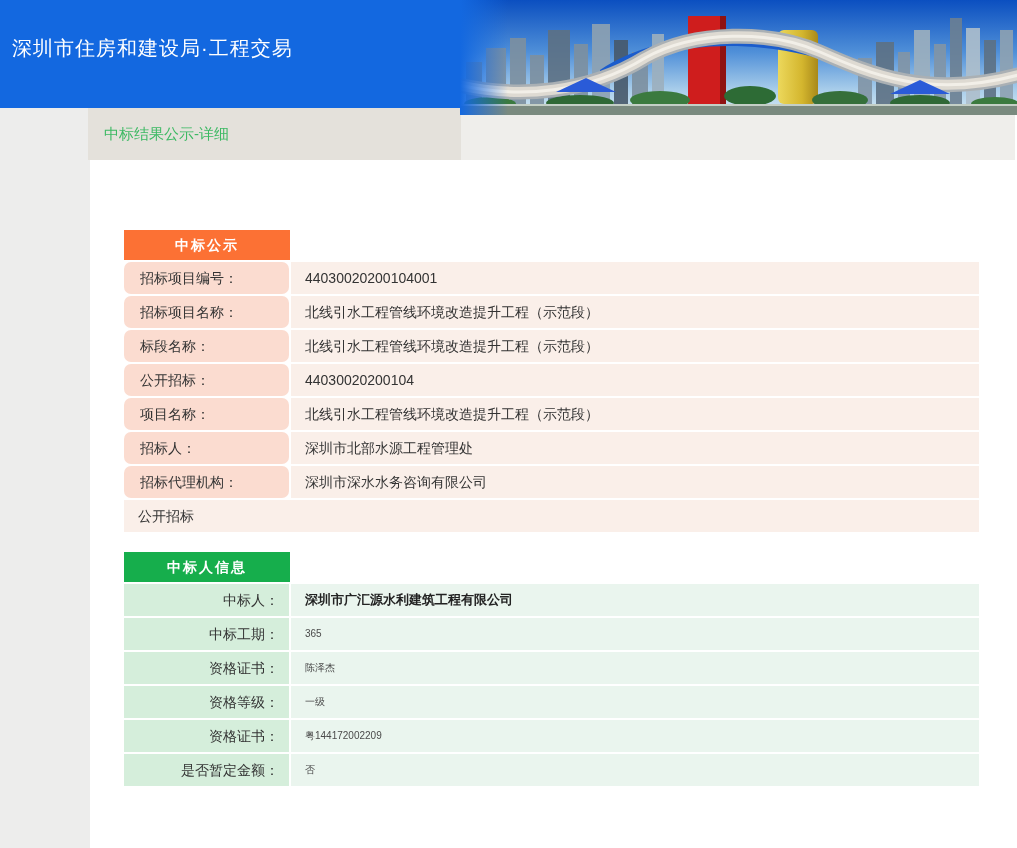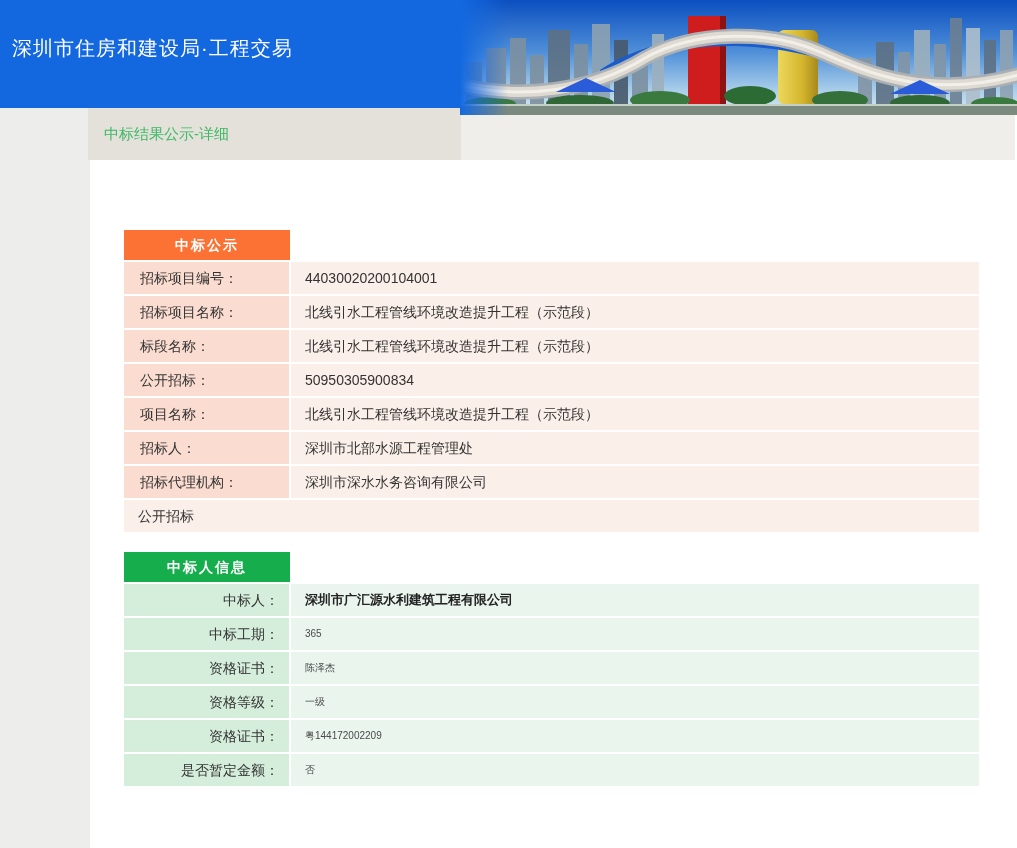--- a/index.html
+++ b/index.html
@@ -72,21 +72,21 @@
     margin-bottom: 2px;
   }
   .section.orange .section-header { background: #fc7134; }
   .section.green  .section-header { background: #16ae4c; }
 
   .row { display: flex; margin-bottom: 2px; }
   .cell { height: 32px; line-height: 32px; overflow: hidden; white-space: nowrap; }
   .cell.label { width: 165px; margin-right: 2px; font-size: 14px; color: #333333; }
   .cell.value { flex: 1; padding-left: 14px; font-size: 13px; color: #333333; }
 
-  .section.orange .cell.label { background: #fbdcd0; padding-left: 16px; text-align: left; }
+  .section.orange .cell.label { background: #fbdcd0; padding-left: 16px; text-align: left; border-radius: 7px; }
   .section.orange .cell.value { background: #faefe9; font-size: 14px; }
 
   .section.green .cell.label { background: #d5eedb; padding-right: 10px; text-align: right; }
   .section.green .cell.value { background: #eaf5ee; font-size: 10px; color: #4a4a4a; }
   .section.green .cell.value.bold { font-weight: bold; font-size: 13px; color: #222222; }
 </style>
 <title>中标结果公示-详细</title></head>
 <body>
 
 <div class="banner">
@@ -186,21 +186,21 @@
         <div class="row">
           <div class="cell label">招标项目名称：</div>
           <div class="cell value">北线引水工程管线环境改造提升工程（示范段）</div>
         </div>
         <div class="row">
           <div class="cell label">标段名称：</div>
           <div class="cell value">北线引水工程管线环境改造提升工程（示范段）</div>
         </div>
         <div class="row">
           <div class="cell label">公开招标：</div>
-          <div class="cell value">50950305900834</div>
+          <div class="cell value">44030020200104</div>
         </div>
         <div class="row">
           <div class="cell label">项目名称：</div>
           <div class="cell value">北线引水工程管线环境改造提升工程（示范段）</div>
         </div>
         <div class="row">
           <div class="cell label">招标人：</div>
           <div class="cell value">深圳市北部水源工程管理处</div>
         </div>
         <div class="row">

